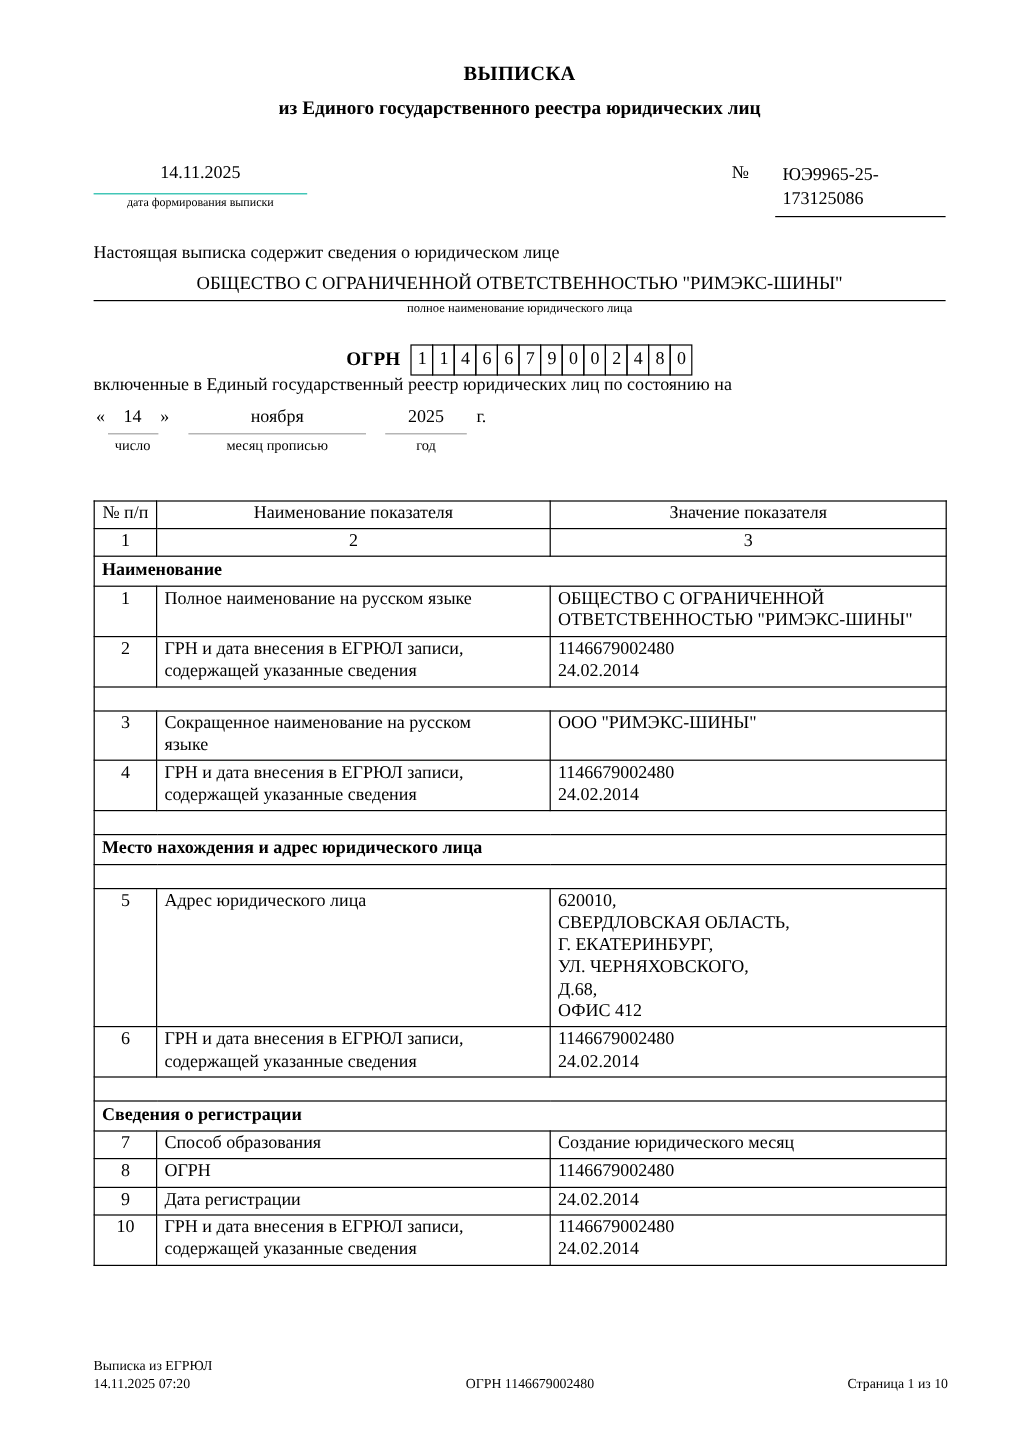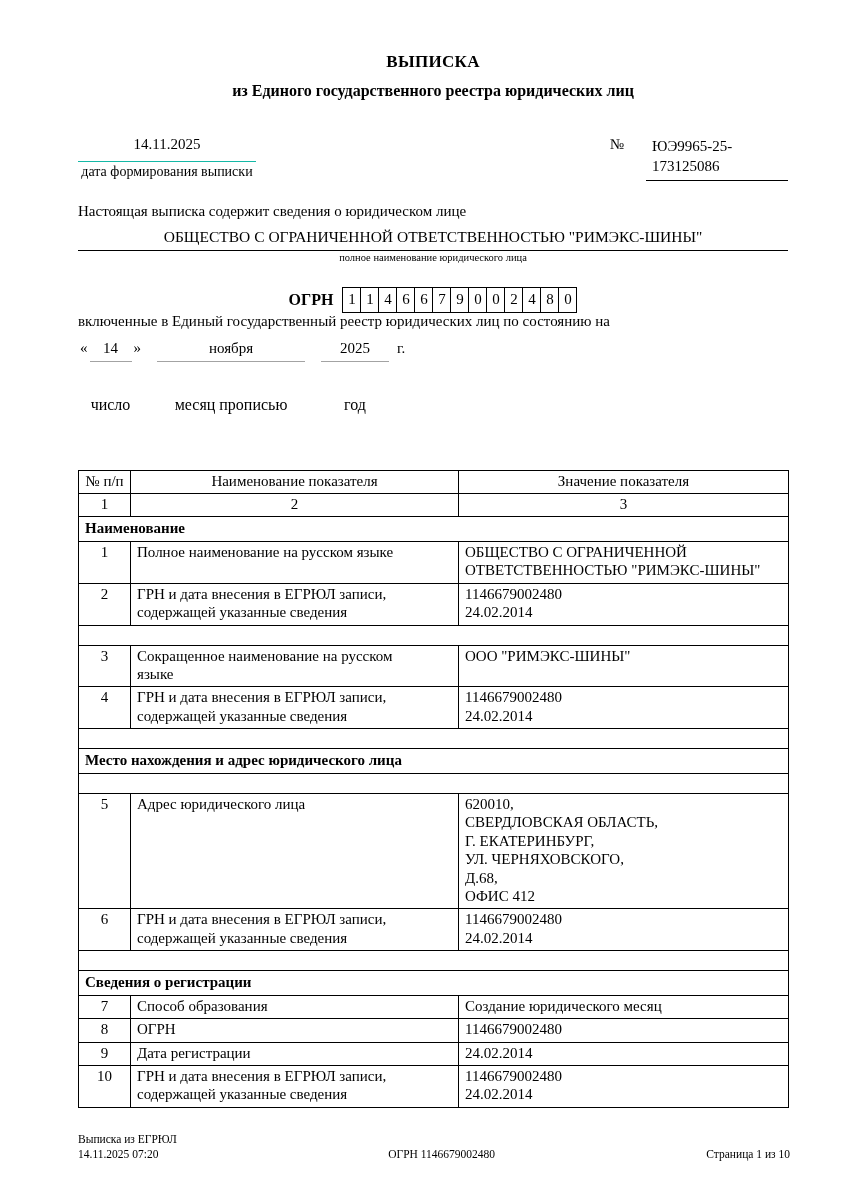--- a/index.html
+++ b/index.html
@@ -13,49 +13,49 @@
     overflow: hidden;
   }
   .page { padding: 52px 60px 0 78px; }
 
   .doc-title { text-align: center; font-weight: bold; font-size: 17px; letter-spacing: .3px; }
   .doc-subtitle { text-align: center; font-weight: bold; font-size: 16px; margin-top: 10px; }
 
   .date-number-row { display: flex; justify-content: space-between; margin-top: 36px; }
   .formation-date-block { width: 178px; text-align: center; }
   .formation-date-value { padding-bottom: 8px; border-bottom: 1px solid #14b8a6; }
-  .formation-date-caption { font-size: 14px; padding-top: 2px; font-family: Liberation Serif, serif; }
+  .formation-date-caption { font-size: 10px; padding-top: 2px; font-family: Liberation Serif, serif; }
   .number-block { display: flex; gap: 22px; }
   .number-lines { min-width: 142px; border-bottom: 1px solid #000; padding: 0 2px 3px 6px; line-height: 1.35; }
 
   .intro-line { margin-top: 22px; }
   .company-line { text-align: center; border-bottom: 1px solid #000; padding-bottom: 4px; margin-top: 8px; font-size: 15.5px; }
   .company-caption { text-align: center; font-size: 10.5px; padding-top: 1px; }
 
   .ogrn-row { display: flex; justify-content: center; align-items: center; margin-top: 24px; }
   .ogrn-label { font-weight: bold; font-size: 16px; margin-right: 10px; }
   .ogrn-boxes { display: flex; }
   .ogrn-box { width: 19px; height: 26px; border: 1px solid #000; margin-left: -1px;
               display: flex; align-items: center; justify-content: center; font-size: 15px; }
 
   .included-line { }
 
   .state-date-row { display: flex; align-items: flex-start; margin-top: 10px; }
   .seg { text-align: center; }
   .seg-val { border-bottom: 1px solid #a3a3a3; padding: 0 6px 4px; }
-  .seg-cap { font-size: 16px; padding-top: 2px; margin-top: 32px; }
+  .seg-cap { font-size: 12px; padding-top: 2px; }
   .seg-day .seg-val { min-width: 42px; }
   .seg-month { margin-left: 14px; text-align: center; }
   .seg-month .seg-val { min-width: 148px; }
   .seg-year { margin-left: 16px; }
   .seg-year .seg-val { min-width: 68px; }
   .quote { padding: 0 2px; }
   .year-suffix { margin-left: 8px; }
 
-  table.main-table { border-collapse: collapse; width: 710px; margin-top: 56px; table-layout: fixed; }
+  table.main-table { border-collapse: collapse; width: 710px; margin-top: 38px; table-layout: fixed; }
   table.main-table td { border: 1px solid #000; vertical-align: top; padding: 1px 6px 3px; line-height: 1.23; }
   td.cell-num { text-align: center; padding-left: 2px; padding-right: 2px; }
   td.cell-name, td.cell-value { white-space: pre-line; }
   tr.hdr td { text-align: center; }
   tr.colnums td { text-align: center; }
   tr.section td { font-weight: bold; padding-top: 2px; }
   tr.spacer td { height: 20px; }
 
   .footer { position: absolute; left: 78px; right: 58px; top: 1132px;
             display: flex; justify-content: space-between; align-items: flex-end;

